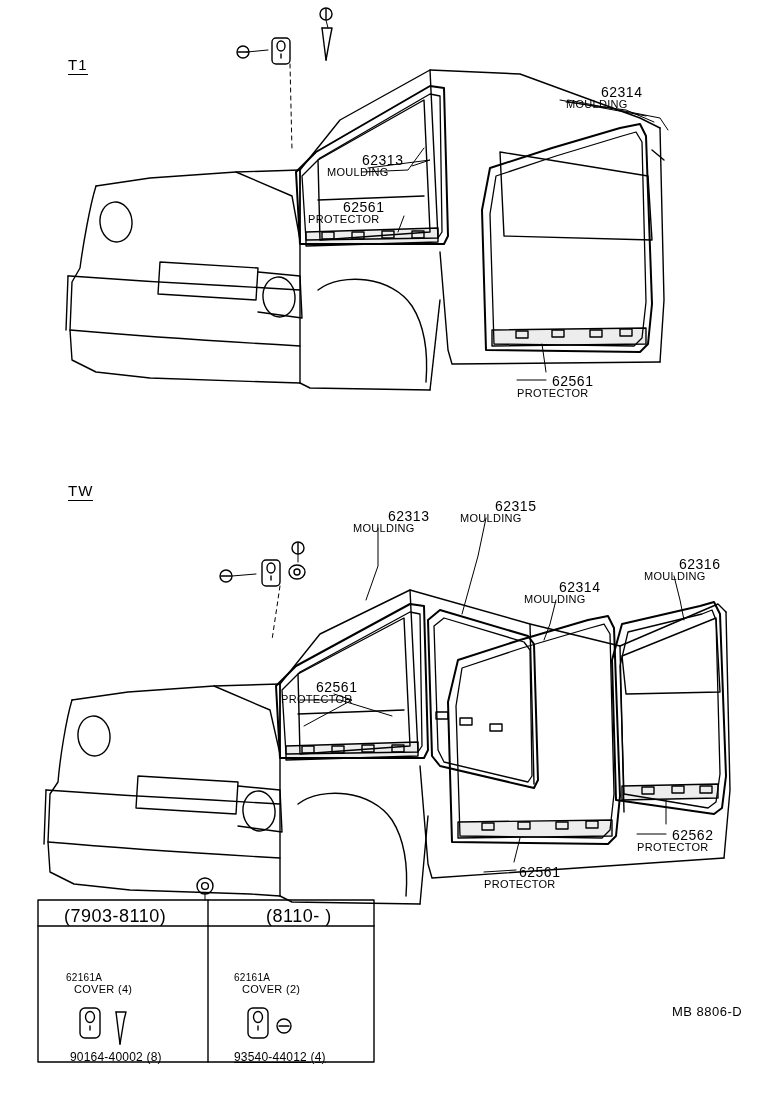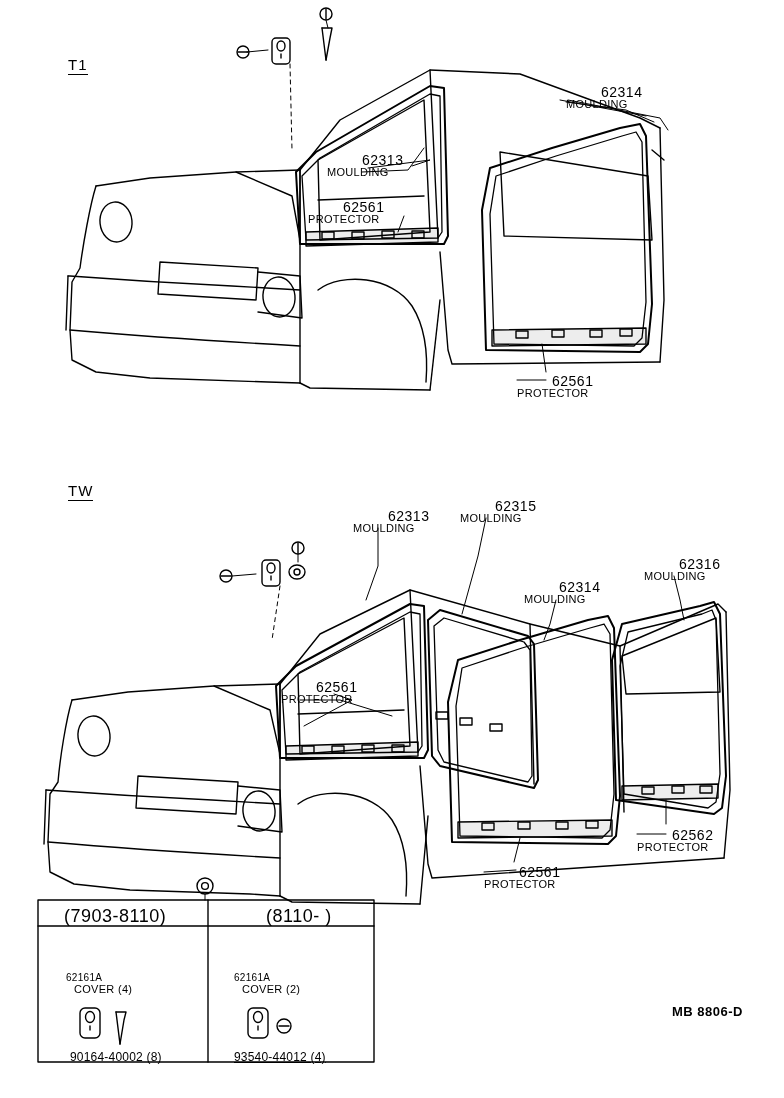--- a/index.html
+++ b/index.html
@@ -268,15 +268,15 @@
   <span class="kind">COVER (4)</span>
 </div>
 <div class="part" style="left:70px;top:1050px;">90164-40002 (8)</div>
 
 <div class="tblcell" style="left:234px;top:972px;">
   <span class="num">62161A</span>
   <span class="kind">COVER (2)</span>
 </div>
 <div class="part" style="left:234px;top:1050px;text-decoration:underline;">93540-44012 (4)</div>
 
-<div class="code" style="left:672px;top:1004px;font-weight:bold;">MB 8806-D</div>
+<div class="code" style="left:672px;top:1004px;">MB 8806-D</div>
 
 </div>
 
 </body></html>

